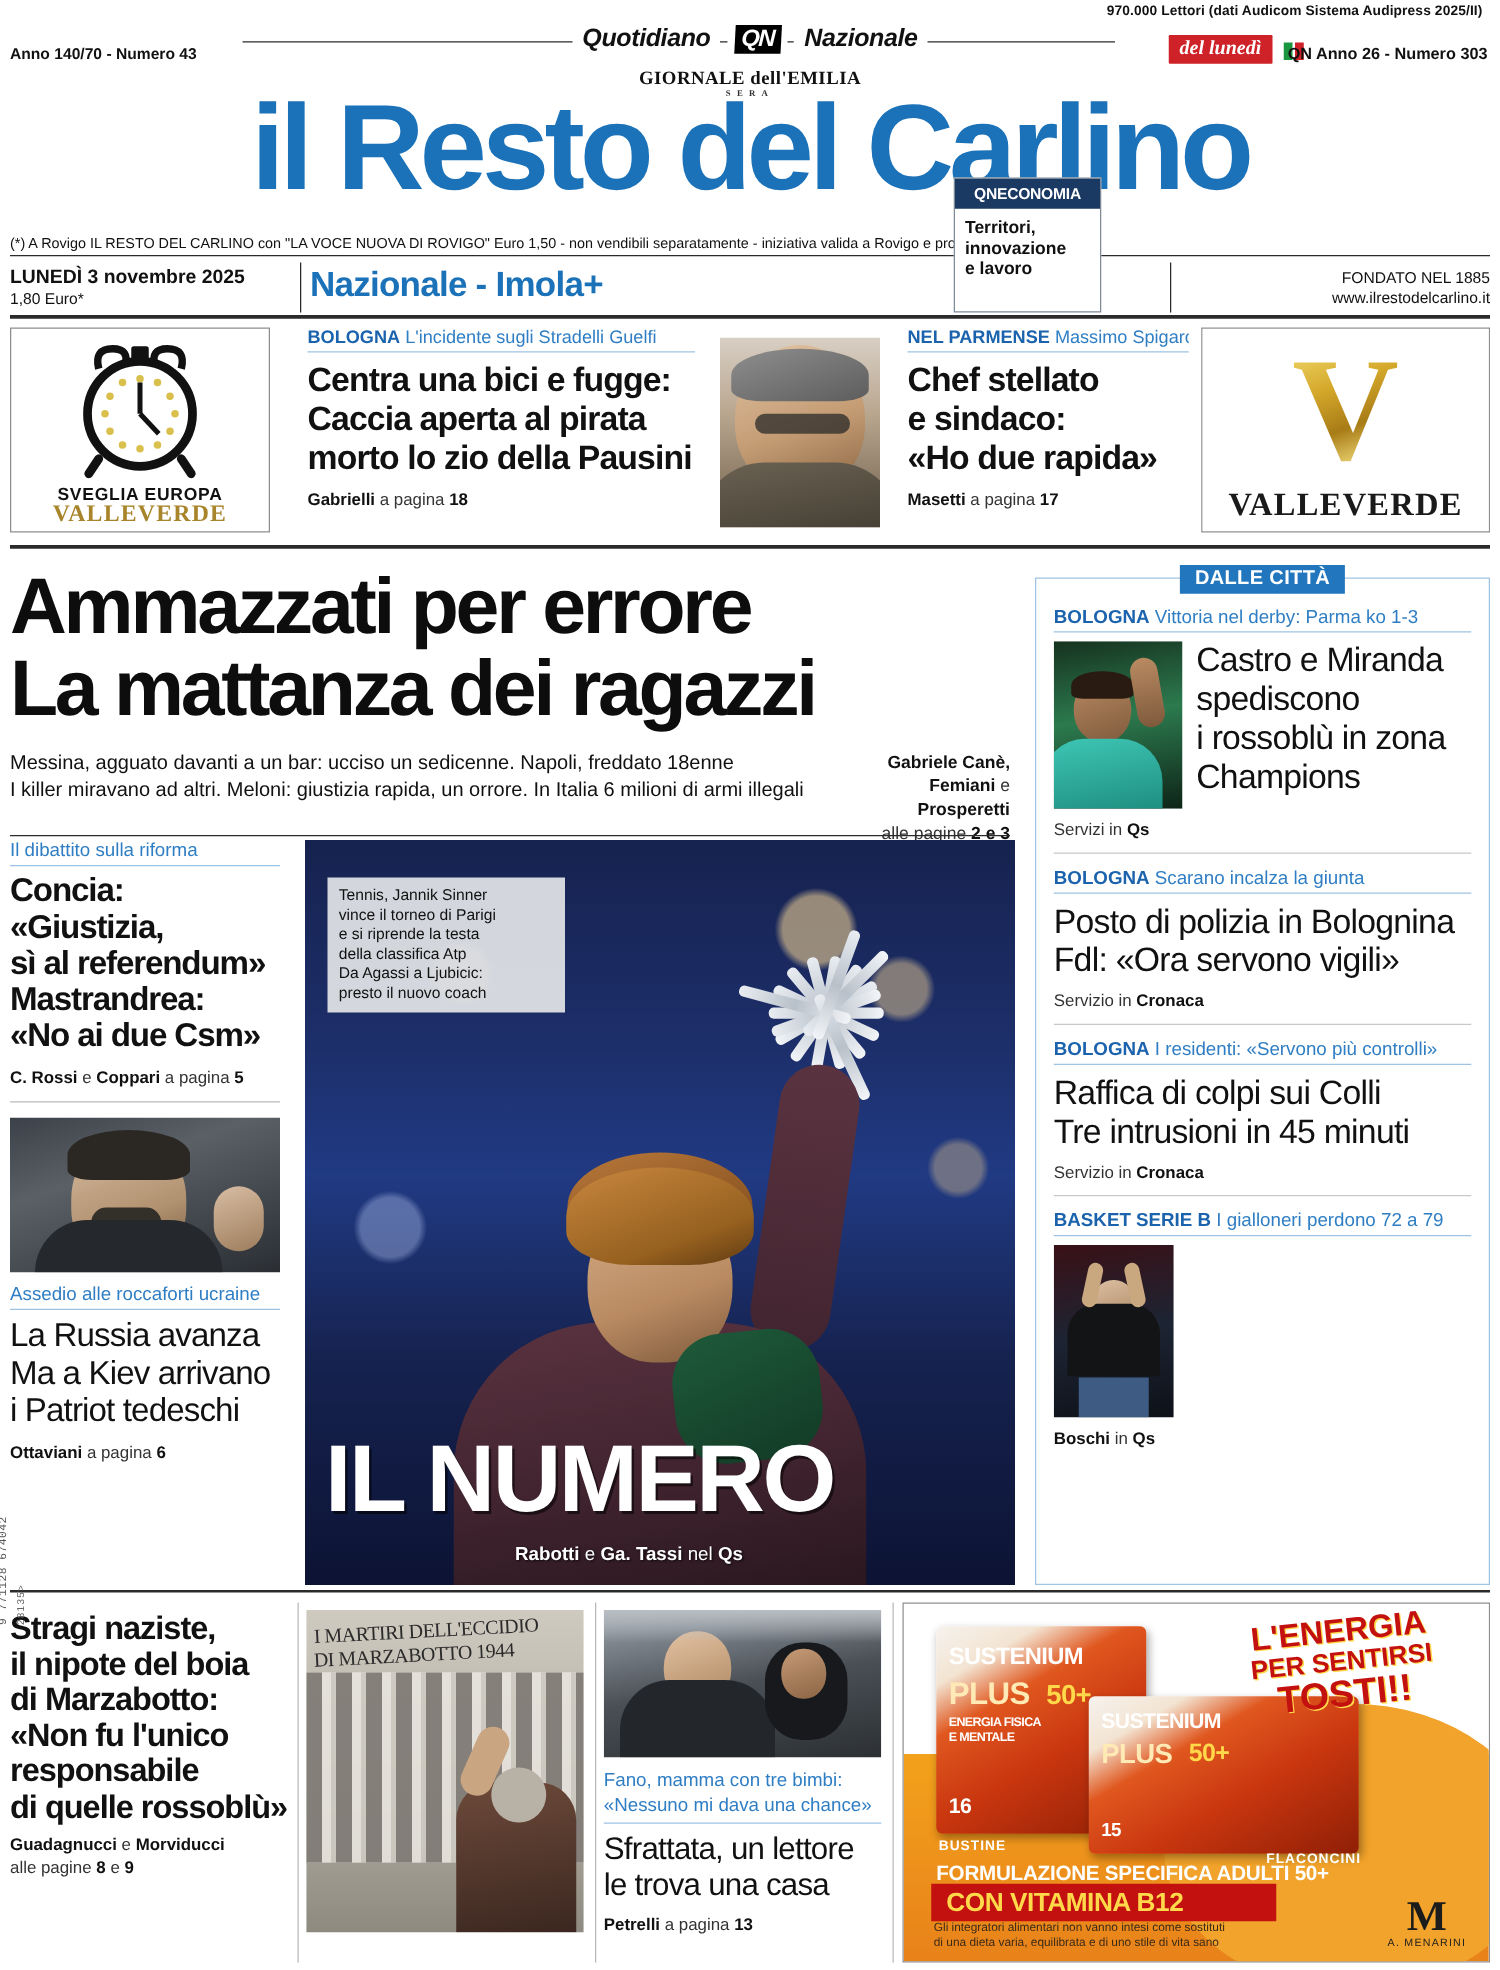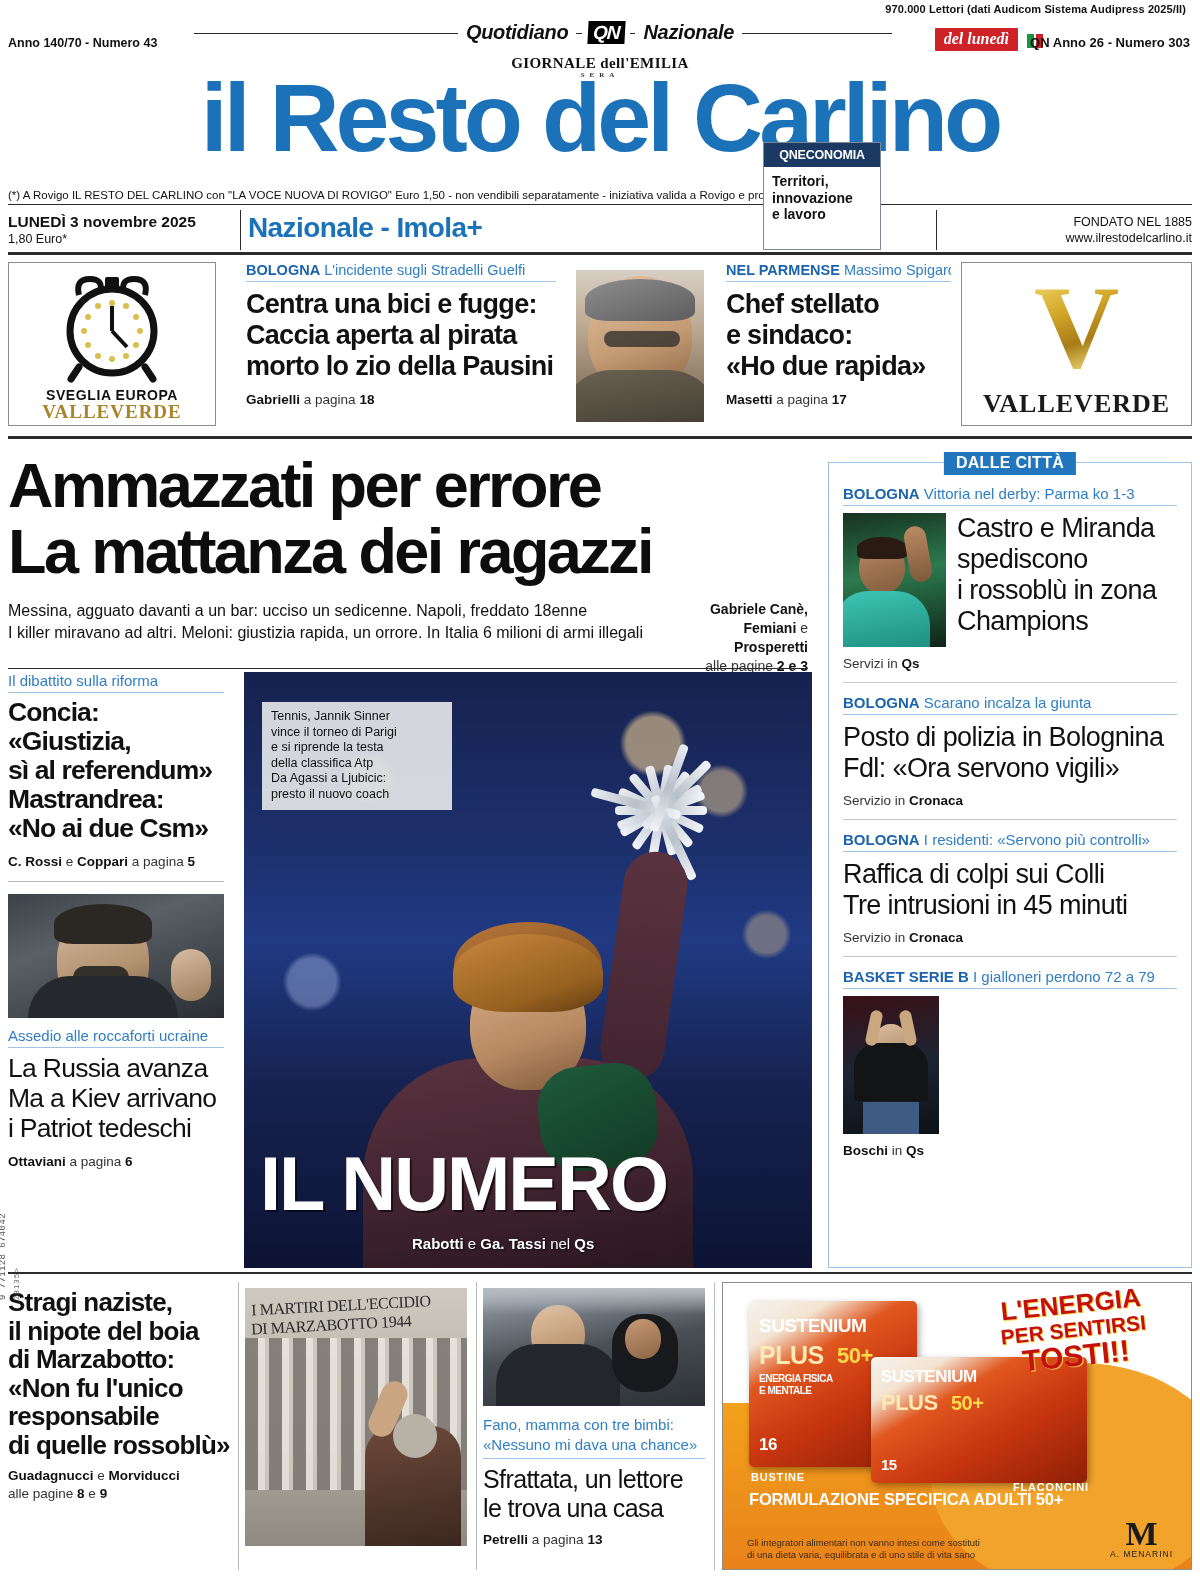--- a/index.html
+++ b/index.html
@@ -819,20 +819,23 @@
       <div class="ad-box ad-b2">
         <div class="ad-logo" style="left:10px;top:10px;font-size:17px;">SUSTENIUM</div>
         <div class="ad-logo" style="left:10px;top:33px;font-size:22px;color:#ffe9b5;">PLUS</div>
         <div class="ad-logo" style="left:80px;top:35px;font-size:20px;color:#ffd94a;">50+</div>
         <div class="ad-logo" style="left:10px;bottom:10px;font-size:15px;">15</div>
       </div>
 
       <div class="ad-t1">BUSTINE</div>
       <div class="ad-t2">FLACONCINI</div>
       <div class="ad-t3">FORMULAZIONE SPECIFICA ADULTI 50+</div>
+      <div class="ad-red">
+        <span>CON VITAMINA B12</span>
+      </div>
 
       <div class="ad-energy">
         <div>L'ENERGIA</div>
         <div style="font-size:21px;">PER SENTIRSI</div>
         <div style="font-size:30px;">TOSTI!!</div>
       </div>
 
       <div class="ad-disc">
         <div>Gli integratori alimentari non vanno intesi come sostituti</div>
         <div>di una dieta varia, equilibrata e di uno stile di vita sano</div>

